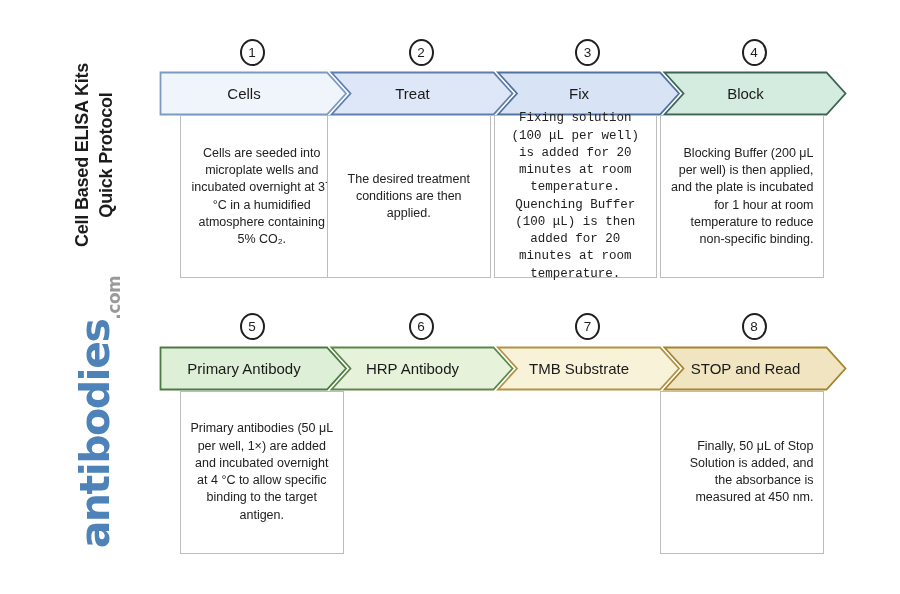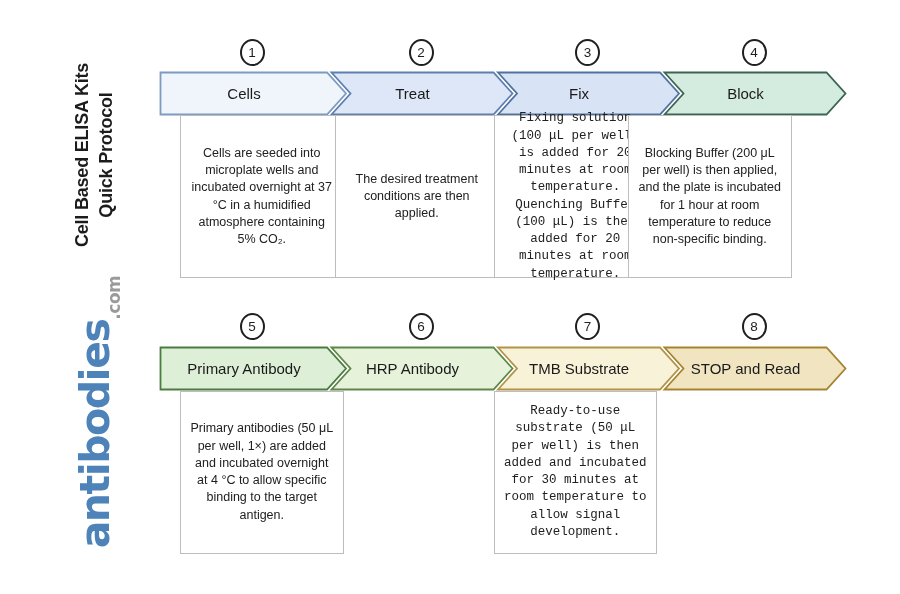--- a/index.html
+++ b/index.html
@@ -45,23 +45,23 @@
   .desc-box{
     position:absolute;width:163.5px;height:163px;box-sizing:border-box;
     background:#ffffff;border:1.5px solid #bdbdbd;
     display:flex;align-items:center;justify-content:center;
     padding:8px 9px;text-align:center;
     font-size:12.5px;line-height:1.38;color:#212121;
   }
   .r1{top:115px;}
   .r2{top:390.5px;}
   .c1{left:160px;margin-left:20px;}
-  .c2{left:327px;margin-left:8px;}
+  .c2{left:327px;}
   .c3{left:493.5px;font-family:Liberation Mono, monospace;}
-  .c4{left:628px;}
+  .c4{left:660px;text-align:right;}
 </style>
 </head>
 <body>
 
 <div class="stage">
 
   <div class="side-title">
     <div>Cell Based ELISA Kits</div>
     <div>Quick Protocol</div>
   </div>
@@ -128,17 +128,17 @@
     <polygon points="505.5,1.5 667.5,1.5 686.5,22.5 667.5,43.5 505.5,43.5 524.5,22.5" stroke-width="1.8" fill="#f1e5c1" stroke="#a7832f"></polygon>
     <text x="85" y="27.5" text-anchor="middle">Primary Antibody</text>
     <text x="253.5" y="27.5" text-anchor="middle">HRP Antibody</text>
     <text x="420" y="27.5" text-anchor="middle">TMB Substrate</text>
     <text x="586.5" y="27.5" text-anchor="middle">STOP and Read</text>
   </svg>
 
   <div class="desc-box r2 c1">
       <span>Primary antibodies (50 μL per well, 1×) are added and incubated overnight at 4 °C to allow specific binding to the target antigen.</span>
     </div>
-  <div class="desc-box r2 c3">
-      <span>Ready-to-use substrate (50 μL per well) is then added and incubated for 30 minutes at room temperature to allow signal development.</span>
+  <div class="desc-box r2 c4">
+      <span>Finally, 50 μL of Stop Solution is added, and the absorbance is measured at 450 nm.</span>
     </div>
 
 </div>
 
 </body></html>

